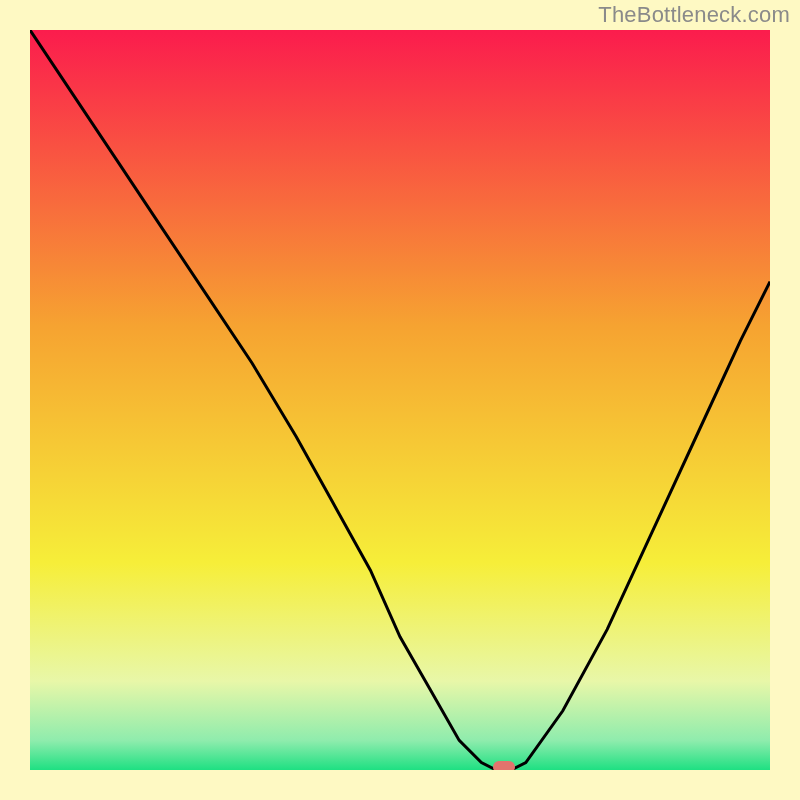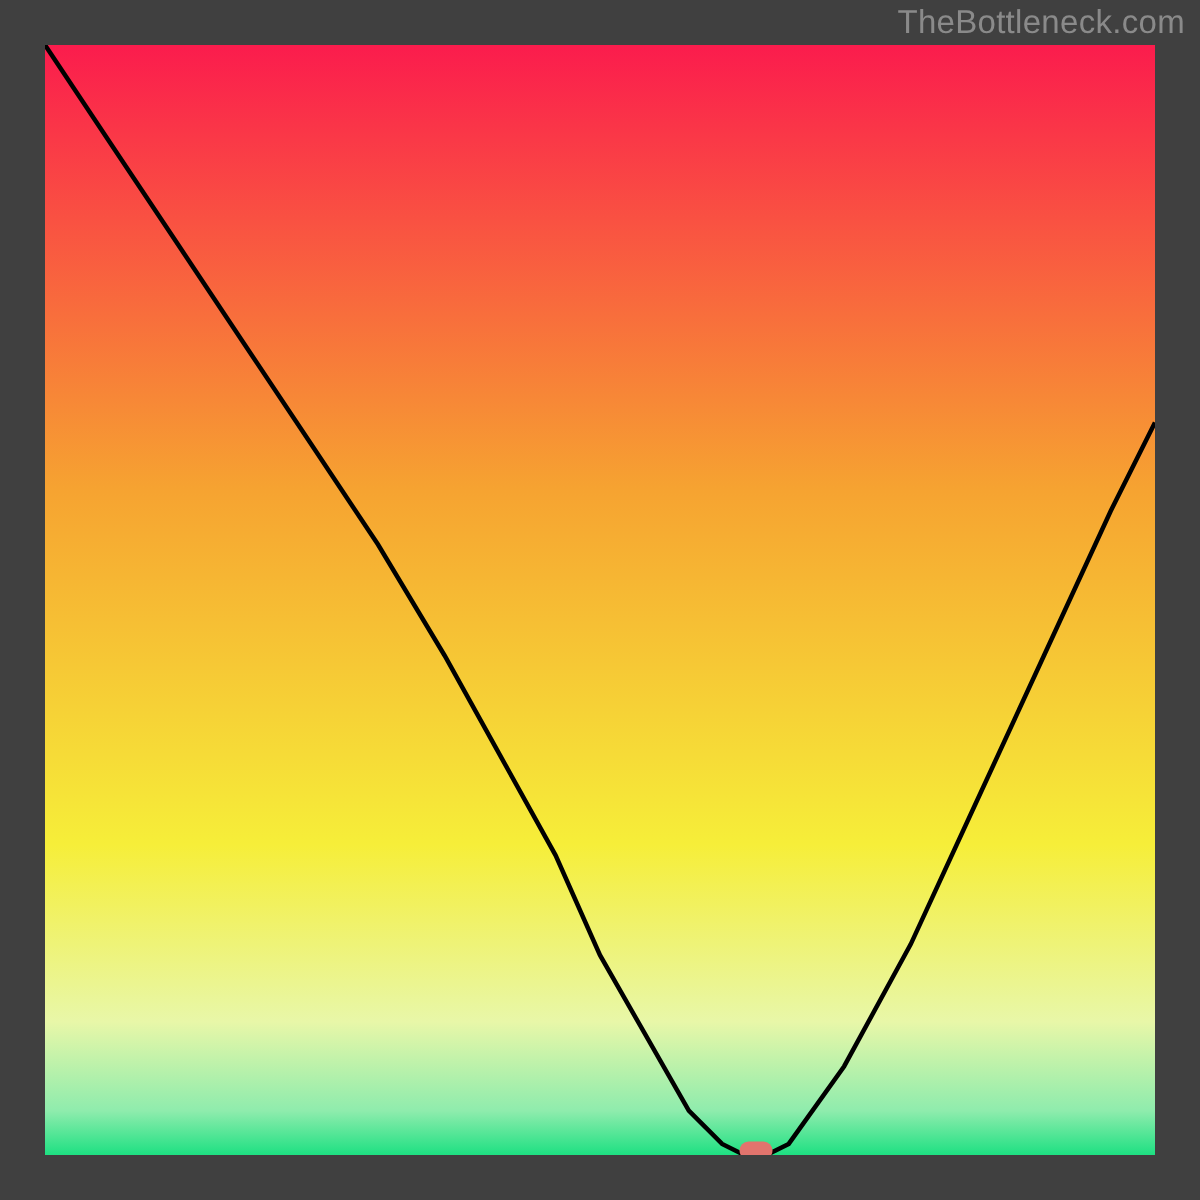--- a/index.html
+++ b/index.html
@@ -7,21 +7,21 @@
     padding: 0;
     width: 800px;
     height: 800px;
     background: #000;
     font-family: Arial, Helvetica, sans-serif;
   }
   .wrap {
     position: relative;
     width: 800px;
     height: 800px;
-    background: #404040;
+    background: #fef9c3;
   }
   .attribution {
     position: absolute;
     top: 2px;
     right: 10px;
     font-size: 22px;
     color: #8a8a8a;
     font-weight: 400;
     letter-spacing: 0.2px;
   }

